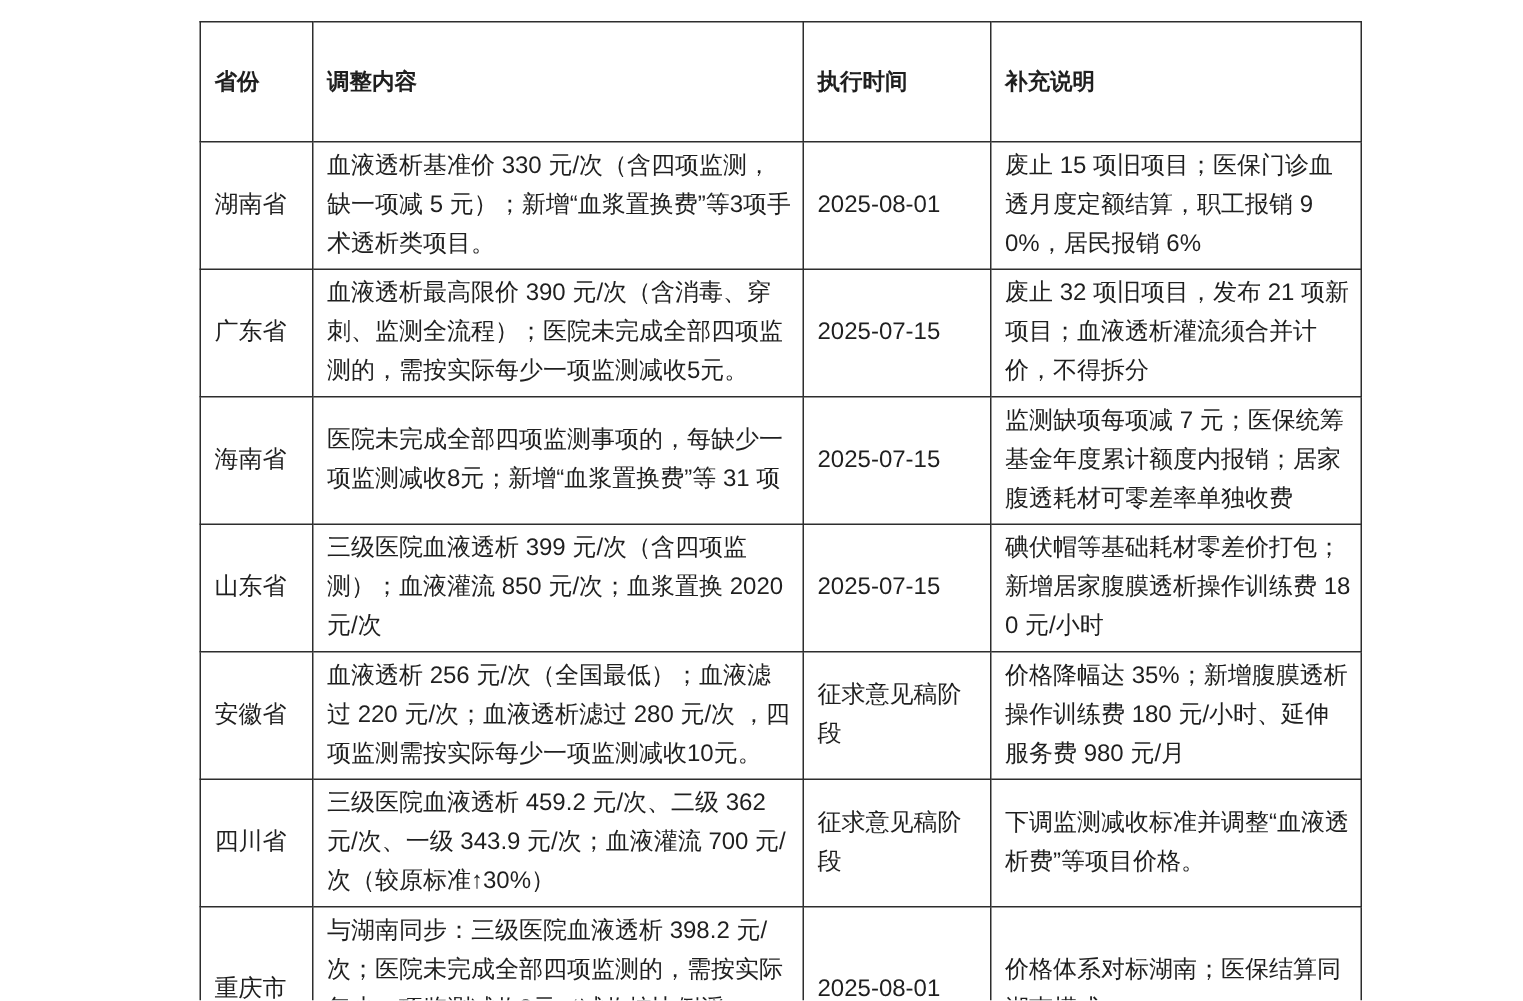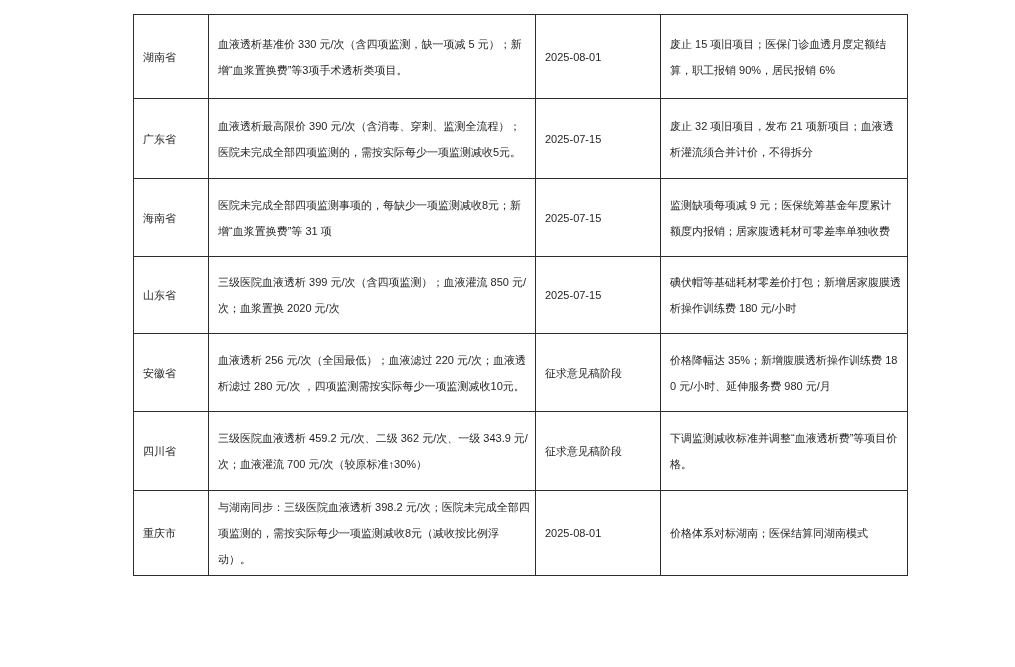--- a/index.html
+++ b/index.html
@@ -25,37 +25,38 @@
     width: 774px;
     border-collapse: collapse;
     table-layout: fixed;
     background: #ffffff;
   }
   table.pricing th,
   table.pricing td {
     border: 1.5px solid #2d2d2d;
     vertical-align: middle;
     text-align: left;
-    font-size: 11px;
+    font-size: 16px;
     line-height: 26px;
     word-break: break-all;
     overflow: hidden;
   }
   table.pricing th {
     font-weight: bold;
     padding: 4px 6px 4px 9px;
     font-size: 15px;
   }
   table.pricing td {
     padding: 3px 5px 3px 9px;
     font-weight: normal;
   }
   td.province {
     font-weight: bold;
     padding-left: 9px;
+    font-family: Liberation Mono, monospace;
   }
   tr.hdr      { height: 80px; }
   tr.r0       { height: 84px; }
   tr.r1       { height: 80px; }
   tr.r2       { height: 78px; }
   tr.r3       { height: 77px; }
   tr.r4       { height: 78px; }
   tr.r5       { height: 79px; }
   tr.r6       { height: 78px; }
 </style>
@@ -64,37 +65,43 @@
 
 <div class="page">
   <table class="pricing">
     <colgroup>
       <col style="width:75px">
       <col style="width:327px">
       <col style="width:125px">
       <col style="width:247px">
     </colgroup>
     <tbody>
+      <tr class="hdr">
+        <th>省份</th>
+        <th>调整内容</th>
+        <th>执行时间</th>
+        <th>补充说明</th>
+      </tr>
       <tr class="r0">
         <td class="province">湖南省</td>
         <td>血液透析基准价 330 元/次（含四项监测，缺一项减 5 元）；新增“血浆置换费”等3项手术透析类项目。</td>
         <td>2025-08-01</td>
         <td>废止 15 项旧项目；医保门诊血透月度定额结算，职工报销 90%，居民报销 6%</td>
       </tr>
       <tr class="r1">
         <td class="province">广东省</td>
         <td>血液透析最高限价 390 元/次（含消毒、穿刺、监测全流程）；医院未完成全部四项监测的，需按实际每少一项监测减收5元。</td>
         <td>2025-07-15</td>
         <td>废止 32 项旧项目，发布 21 项新项目；血液透析灌流须合并计价，不得拆分</td>
       </tr>
       <tr class="r2">
         <td class="province">海南省</td>
         <td>医院未完成全部四项监测事项的，每缺少一项监测减收8元；新增“血浆置换费”等 31 项</td>
         <td>2025-07-15</td>
-        <td>监测缺项每项减 9 元；医保统筹基金年度累计额度内报销；居家腹透耗材可零差率单独收费</td>
+        <td>监测缺项每项减 7 元；医保统筹基金年度累计额度内报销；居家腹透耗材可零差率单独收费</td>
       </tr>
       <tr class="r3">
         <td class="province">山东省</td>
         <td>三级医院血液透析 399 元/次（含四项监测）；血液灌流 850 元/次；血浆置换 2020 元/次</td>
         <td>2025-07-15</td>
         <td>碘伏帽等基础耗材零差价打包；新增居家腹膜透析操作训练费 180 元/小时</td>
       </tr>
       <tr class="r4">
         <td class="province">安徽省</td>
         <td>血液透析 256 元/次（全国最低）；血液滤过 220 元/次；血液透析滤过 280 元/次 ，四项监测需按实际每少一项监测减收10元。</td>

